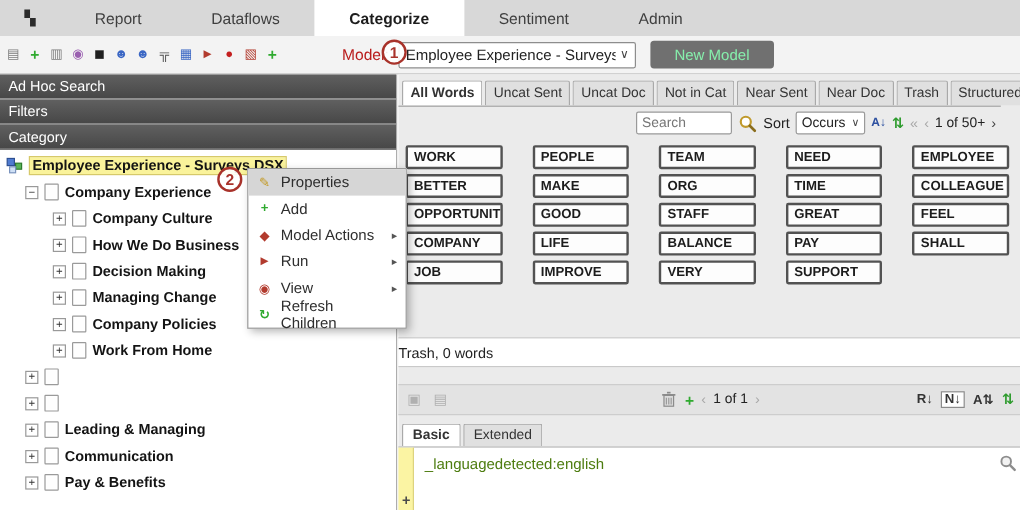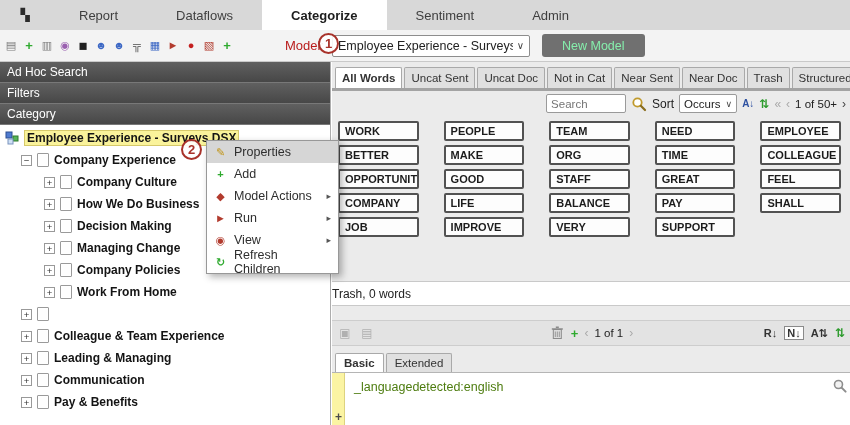--- a/index.html
+++ b/index.html
@@ -48,21 +48,21 @@
 
 .circ{position:absolute;width:21px;height:21px;border:2px solid #a8322a;border-radius:50%;background:rgba(255,255,255,.9);color:#a8322a;font-weight:bold;font-size:13px;display:flex;align-items:center;justify-content:center;z-index:9}
 .c1{left:318px;top:33px}
 .c2{left:181px;top:139px}
 
 
 .main{position:absolute;left:332px;top:62px;right:0;bottom:0;background:#ebebeb}
 .mtabs{position:absolute;left:0;top:0;right:0;height:26px;display:flex;align-items:flex-end;gap:2px;padding:3px 1px 0 3px;overflow:hidden}
 .mtab{padding:4px 6px;font-size:11.5px;color:#333;background:#e0e0e0;border:1px solid #a9a9a9;border-bottom:none;border-radius:2px 2px 0 0;white-space:nowrap;cursor:pointer}
 .mtab.active{background:#fff;font-weight:bold}
-.mctrl{position:absolute;left:0;top:26px;right:0;height:28px;display:flex;align-items:center;justify-content:flex-end;gap:5px;padding:0 4px;border-top:3px solid #a3a3a3}
+.mctrl{position:absolute;left:0;top:26px;right:16px;height:28px;display:flex;align-items:center;justify-content:flex-end;gap:5px;padding:0 4px;border-top:1px solid #a3a3a3}
 .search-input{width:80px;height:19px;border:1px solid #9a9a9a;border-radius:2px;font-family:inherit;font-size:11.5px;padding:0 4px;background:#fff}
 .mag{width:16px;height:16px;flex:none;display:inline-flex;cursor:pointer}
 .sort-lbl{font-size:12px;color:#222}
 .mini-select{height:19px;border:1px solid #9a9a9a;background:#fff;display:flex;align-items:center;font-size:11.5px;padding:0 4px;gap:5px;border-radius:2px;cursor:pointer}
 .mini-select .dd{font-size:9px;color:#444}
 .icon-az{font-size:10px;color:#2d50a0;font-weight:bold;cursor:pointer}
 .icon-updown{font-size:12px;color:#2d9b2d;font-weight:bold;cursor:pointer}
 .pg{font-size:12px;color:#a9a9a9;cursor:pointer}
 .pg.on{color:#444}
 .pg-label{font-size:11.5px;color:#222}
@@ -172,21 +172,20 @@
       <span class="page-ico"></span>
       <span>Work From Home</span>
     </div>
     <div class="trow lv1">
       <span class="exp">+</span>
       <span class="page-ico"></span>
     </div>
     <div class="trow lv1">
       <span class="exp">+</span>
       <span class="page-ico"></span>
-      <span>Colleague &amp; Team Experience</span>
     </div>
     <div class="trow lv1">
       <span class="exp">+</span>
       <span class="page-ico"></span>
       <span>Leading &amp; Managing</span>
     </div>
     <div class="trow lv1">
       <span class="exp">+</span>
       <span class="page-ico"></span>
       <span>Communication</span>

